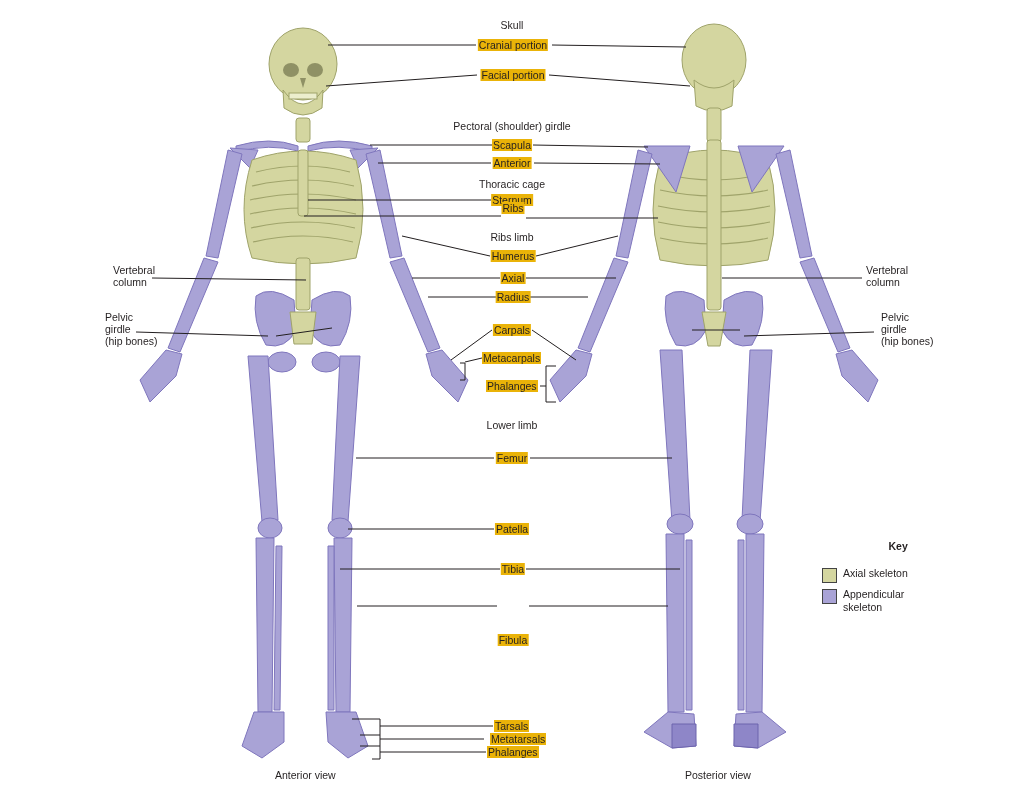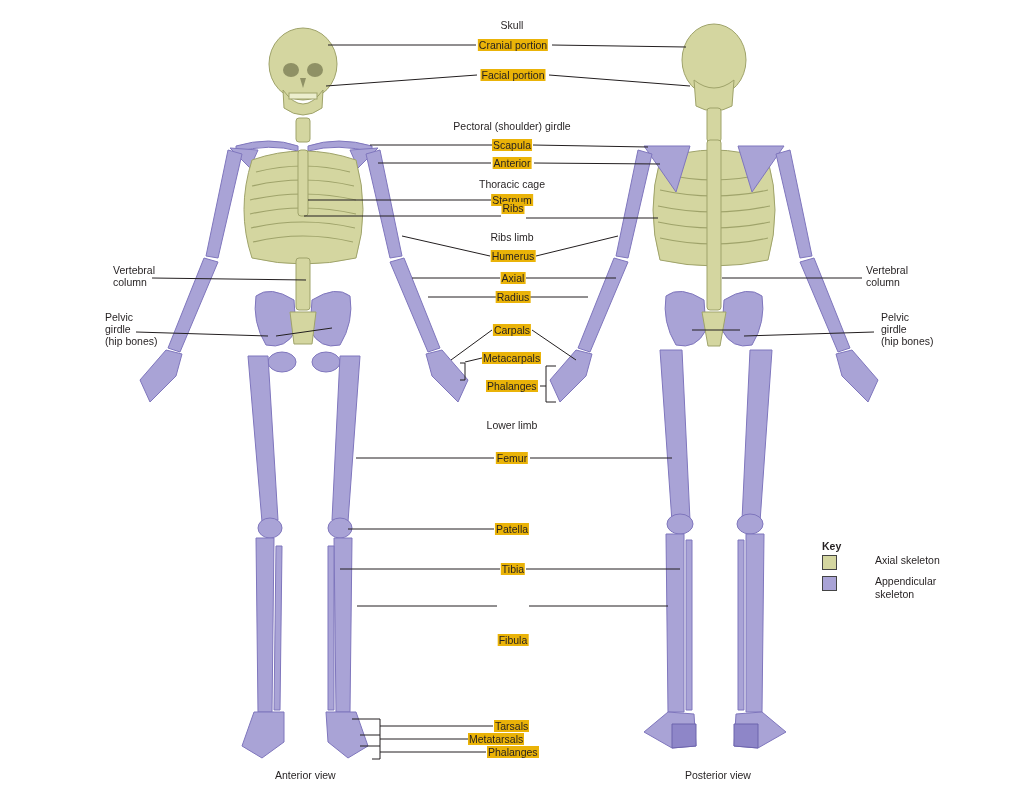--- a/index.html
+++ b/index.html
@@ -5,22 +5,22 @@
   html, body { margin: 0; padding: 0; background: #ffffff; }
   body { width: 1024px; height: 803px; position: relative; overflow: hidden;
          font-family: "Liberation Sans", sans-serif; color: #231f20; }
   #stage { position: absolute; left: 0; top: 0; width: 1024px; height: 803px; }
   .lbl { position: absolute; font-size: 10.5px; line-height: 12px; white-space: nowrap;
          background: #eab308; padding: 0 1px; color: #231f20; }
   .lbl.c { transform: translateX(-50%); }
   .lbl.multi { white-space: pre; background: transparent; }
   .lbl.header { background: transparent; }
   .key { position: absolute; left: 822px; top: 540px; font-size: 10.5px; }
-  .key-title { font-weight: bold; margin-bottom: 2px; }
-  .key-row { display: flex; align-items: flex-start; margin-bottom: 5px; gap: 32px; }
+  .key-title { font-weight: bold; margin-bottom: 15px; text-align: right; }
+  .key-row { display: flex; align-items: flex-start; margin-bottom: 5px; }
   .swatch { width: 13px; height: 13px; border: 1px solid #444; margin-right: 6px; margin-top: 1px; flex: none; }
   .key-text { white-space: pre; line-height: 13px; }
   svg .axial { fill: #d4d6a0; stroke: #9fa36a; stroke-width: 1; }
   svg .app { fill: #a9a3d6; stroke: #7f76bd; stroke-width: 1; }
   svg .app-dark { fill: #8e86c8; stroke: #6d64ad; stroke-width: 1; }
   svg .leader { stroke: #231f20; stroke-width: 1; fill: none; }
 </style>
 </head>
 <body>
 
@@ -183,21 +183,21 @@
   <span class="lbl c" style="left:513px;top:291px">Radius</span>
   <span class="lbl c" style="left:512px;top:324px">Carpals</span>
   <span class="lbl" style="left:482px;top:352px">Metacarpals</span>
   <span class="lbl" style="left:486px;top:380px">Phalanges</span>
   <span class="lbl header c" style="left:512px;top:419px">Lower limb</span>
   <span class="lbl c" style="left:512px;top:452px">Femur</span>
   <span class="lbl c" style="left:512px;top:523px">Patella</span>
   <span class="lbl c" style="left:513px;top:563px">Tibia</span>
   <span class="lbl c" style="left:513px;top:634px">Fibula</span>
   <span class="lbl" style="left:494px;top:720px">Tarsals</span>
-  <span class="lbl" style="left:468px;top:733px">Metatarsals</span>
+  <span class="lbl" style="left:490px;top:733px">Metatarsals</span>
   <span class="lbl" style="left:487px;top:746px">Phalanges</span>
 
   <span class="lbl multi" style="left:112px;top:264px">Vertebral
 column</span>
   <span class="lbl multi" style="left:865px;top:264px">Vertebral
 column</span>
   <span class="lbl multi" style="left:104px;top:311px">Pelvic
 girdle
 (hip bones)</span>
   <span class="lbl multi" style="left:880px;top:311px">Pelvic

